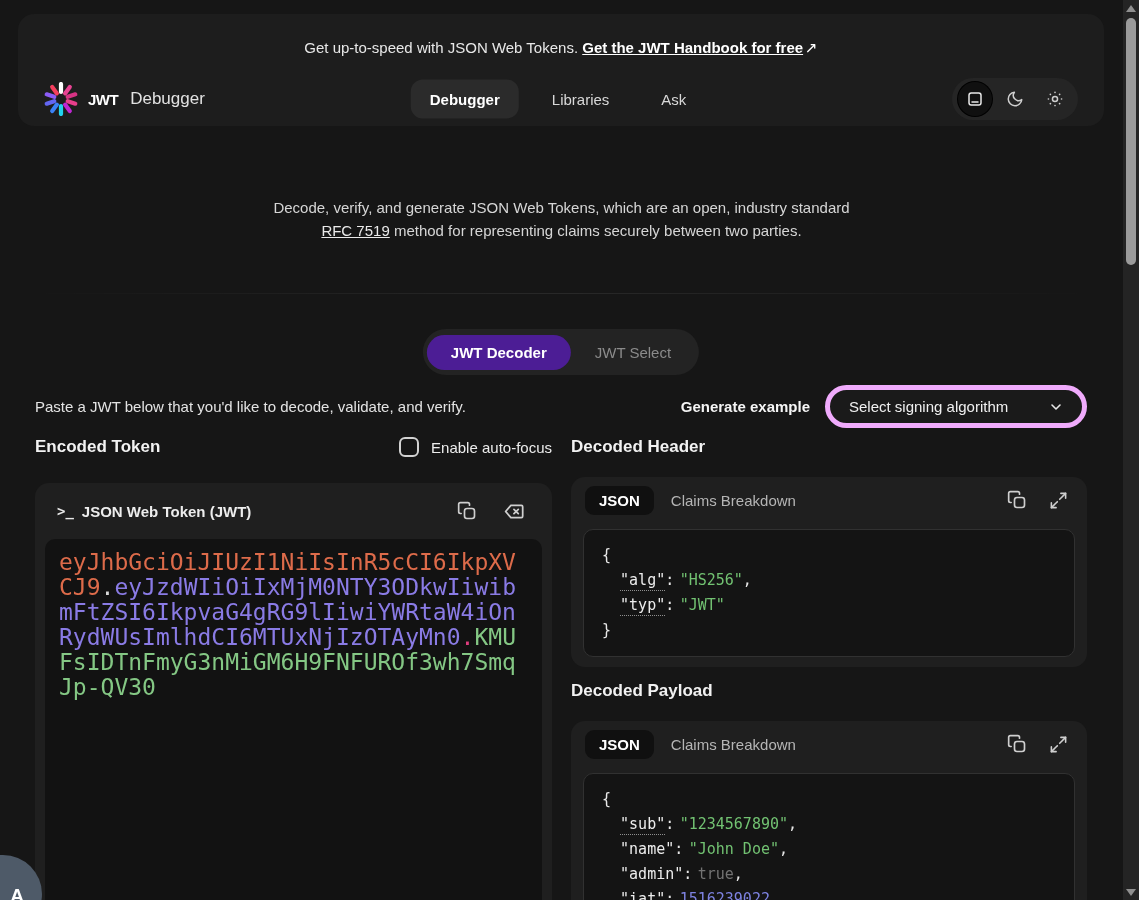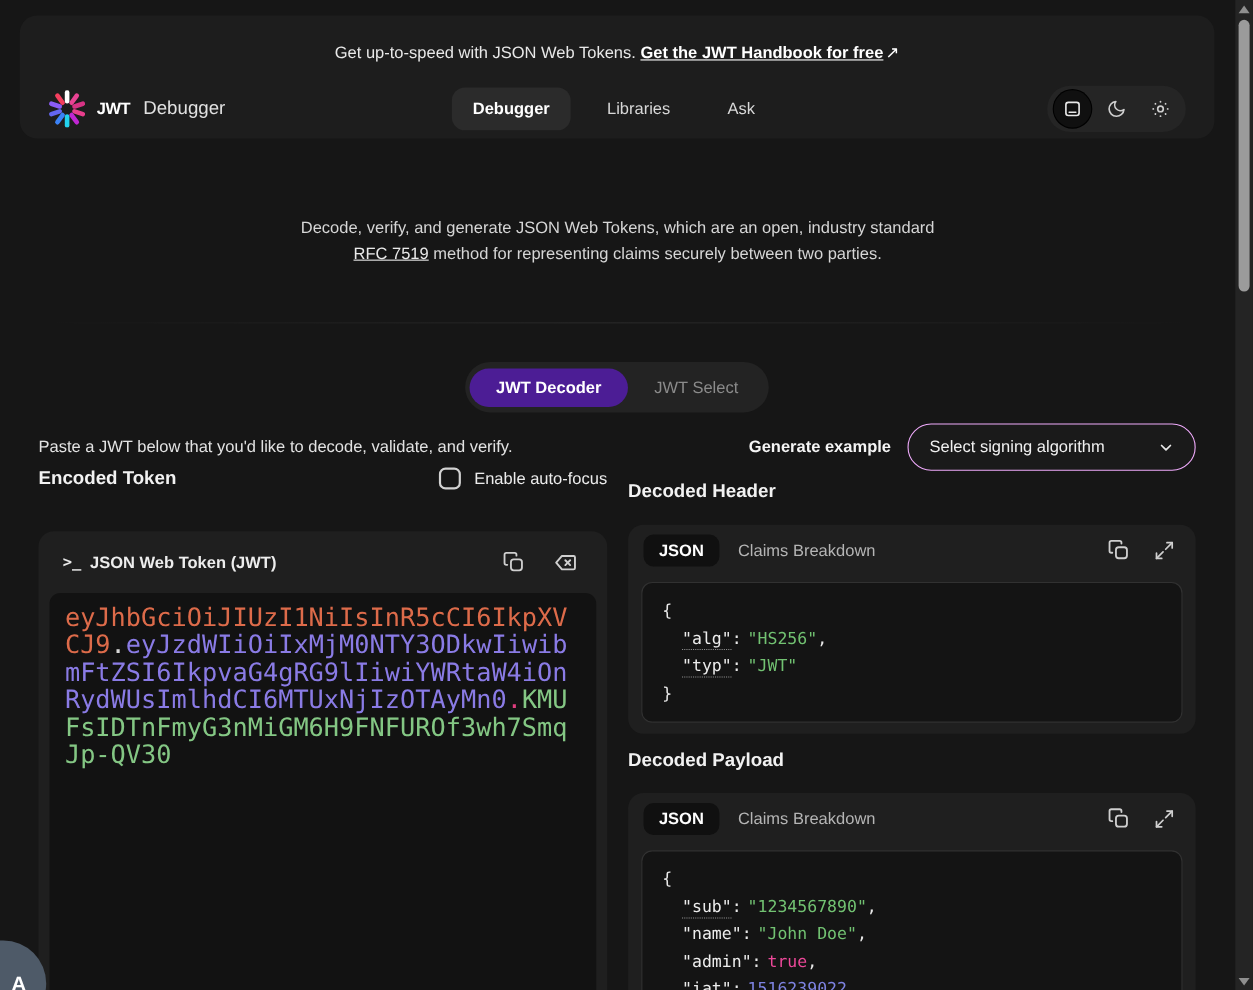--- a/index.html
+++ b/index.html
@@ -39,26 +39,26 @@
   
   .mode-tabs { position:absolute; top:329px; left:561px; transform:translateX(-50%);
     background:#232323; border-radius:26px; padding:4px; display:flex; align-items:center; height:46px; }
   .mode-tab { font-size:15px; padding:9px 24px; border-radius:20px; color:#8b8b8b; cursor:pointer; white-space:nowrap; }
   .mode-tab.active { background:#4c1d95; color:#ffffff; font-weight:700; }
 
   
   .toolbar { position:absolute; top:385px; left:35px; width:1052px; height:43px; display:flex; align-items:center; }
   .paste-hint { font-size:15px; color:#e3e3e3; flex:1; }
   .generate { font-size:15px; font-weight:700; color:#f5f5f5; margin-right:15px; cursor:pointer; }
-  .alg-select { width:262px; height:43px; background:#1a1a1a; border:1px solid #f0abfc; border-radius:22px;
+  .alg-select { width:262px; height:43px; background:#1a1a1a; border:5px solid #f0abfc; border-radius:22px;
     display:flex; align-items:center; justify-content:space-between; padding:0 18px 0 19px; cursor:pointer; }
   .alg-select .sel-label { font-size:15px; color:#f0f0f0; }
 
   
-  .enc-head-row { position:absolute; top:425px; left:35px; width:517px; display:flex; align-items:flex-start; justify-content:space-between;gap:16px; }
+  .enc-head-row { position:absolute; top:437px; left:35px; width:517px; display:flex; align-items:flex-start; justify-content:space-between;gap:16px; }
   .section-title { font-size:17px; font-weight:700; color:#f2f2f2; }
   .autofocus { display:flex; align-items:center; gap:12px; }
   .checkbox { width:20px; height:20px; border:2px solid #d2d2d2; border-radius:6px; background:transparent; cursor:pointer; }
   .autofocus-label { font-size:15px; color:#ececec; }
   .dec-header-title { position:absolute; top:437px; left:571px; }
   .dec-payload-title { position:absolute; top:681px; left:571px; }
 
   
   .enc-card { position:absolute; top:483px; left:35px; width:517px; height:450px;
     background:#1f1f1f; border-radius:14px; }
@@ -295,21 +295,21 @@
           <polyline points="9 21 3 21 3 15"></polyline>
             <line x1="3" y1="21" x2="10.5" y2="13.5"></line>
         </svg>
       </span>
     </button>
   </div>
   <div class="code-box code">
     <div class="code-line">{</div>
     <div class="code-line indent"><span class="jkey claim">"sub"</span><span class="jcolon">:</span><span class="val-str" style="color: rgb(114, 194, 114);">"1234567890"</span><span>,</span></div>
     <div class="code-line indent"><span class="jkey">"name"</span><span class="jcolon">:</span><span class="val-str" style="color: rgb(114, 194, 114);">"John Doe"</span><span>,</span></div>
-    <div class="code-line indent"><span class="jkey">"admin"</span><span class="jcolon">:</span><span class="val-bool" style="color: #ec4899; text-align: right;">true</span><span>,</span></div>
+    <div class="code-line indent"><span class="jkey">"admin"</span><span class="jcolon">:</span><span class="val-bool" style="color: #737373; text-align: right;">true</span><span>,</span></div>
     <div class="code-line indent"><span class="jkey claim">"iat"</span><span class="jcolon">:</span><span class="val-num" style="color: rgb(125, 130, 224);">1516239022</span><span></span></div>
   </div>
 </div>
 
 <div class="a11y-badge">
   <span>A</span>
 </div>
 
 <div class="scrollbar">
   <div class="scroll-arrow-up"></div>

